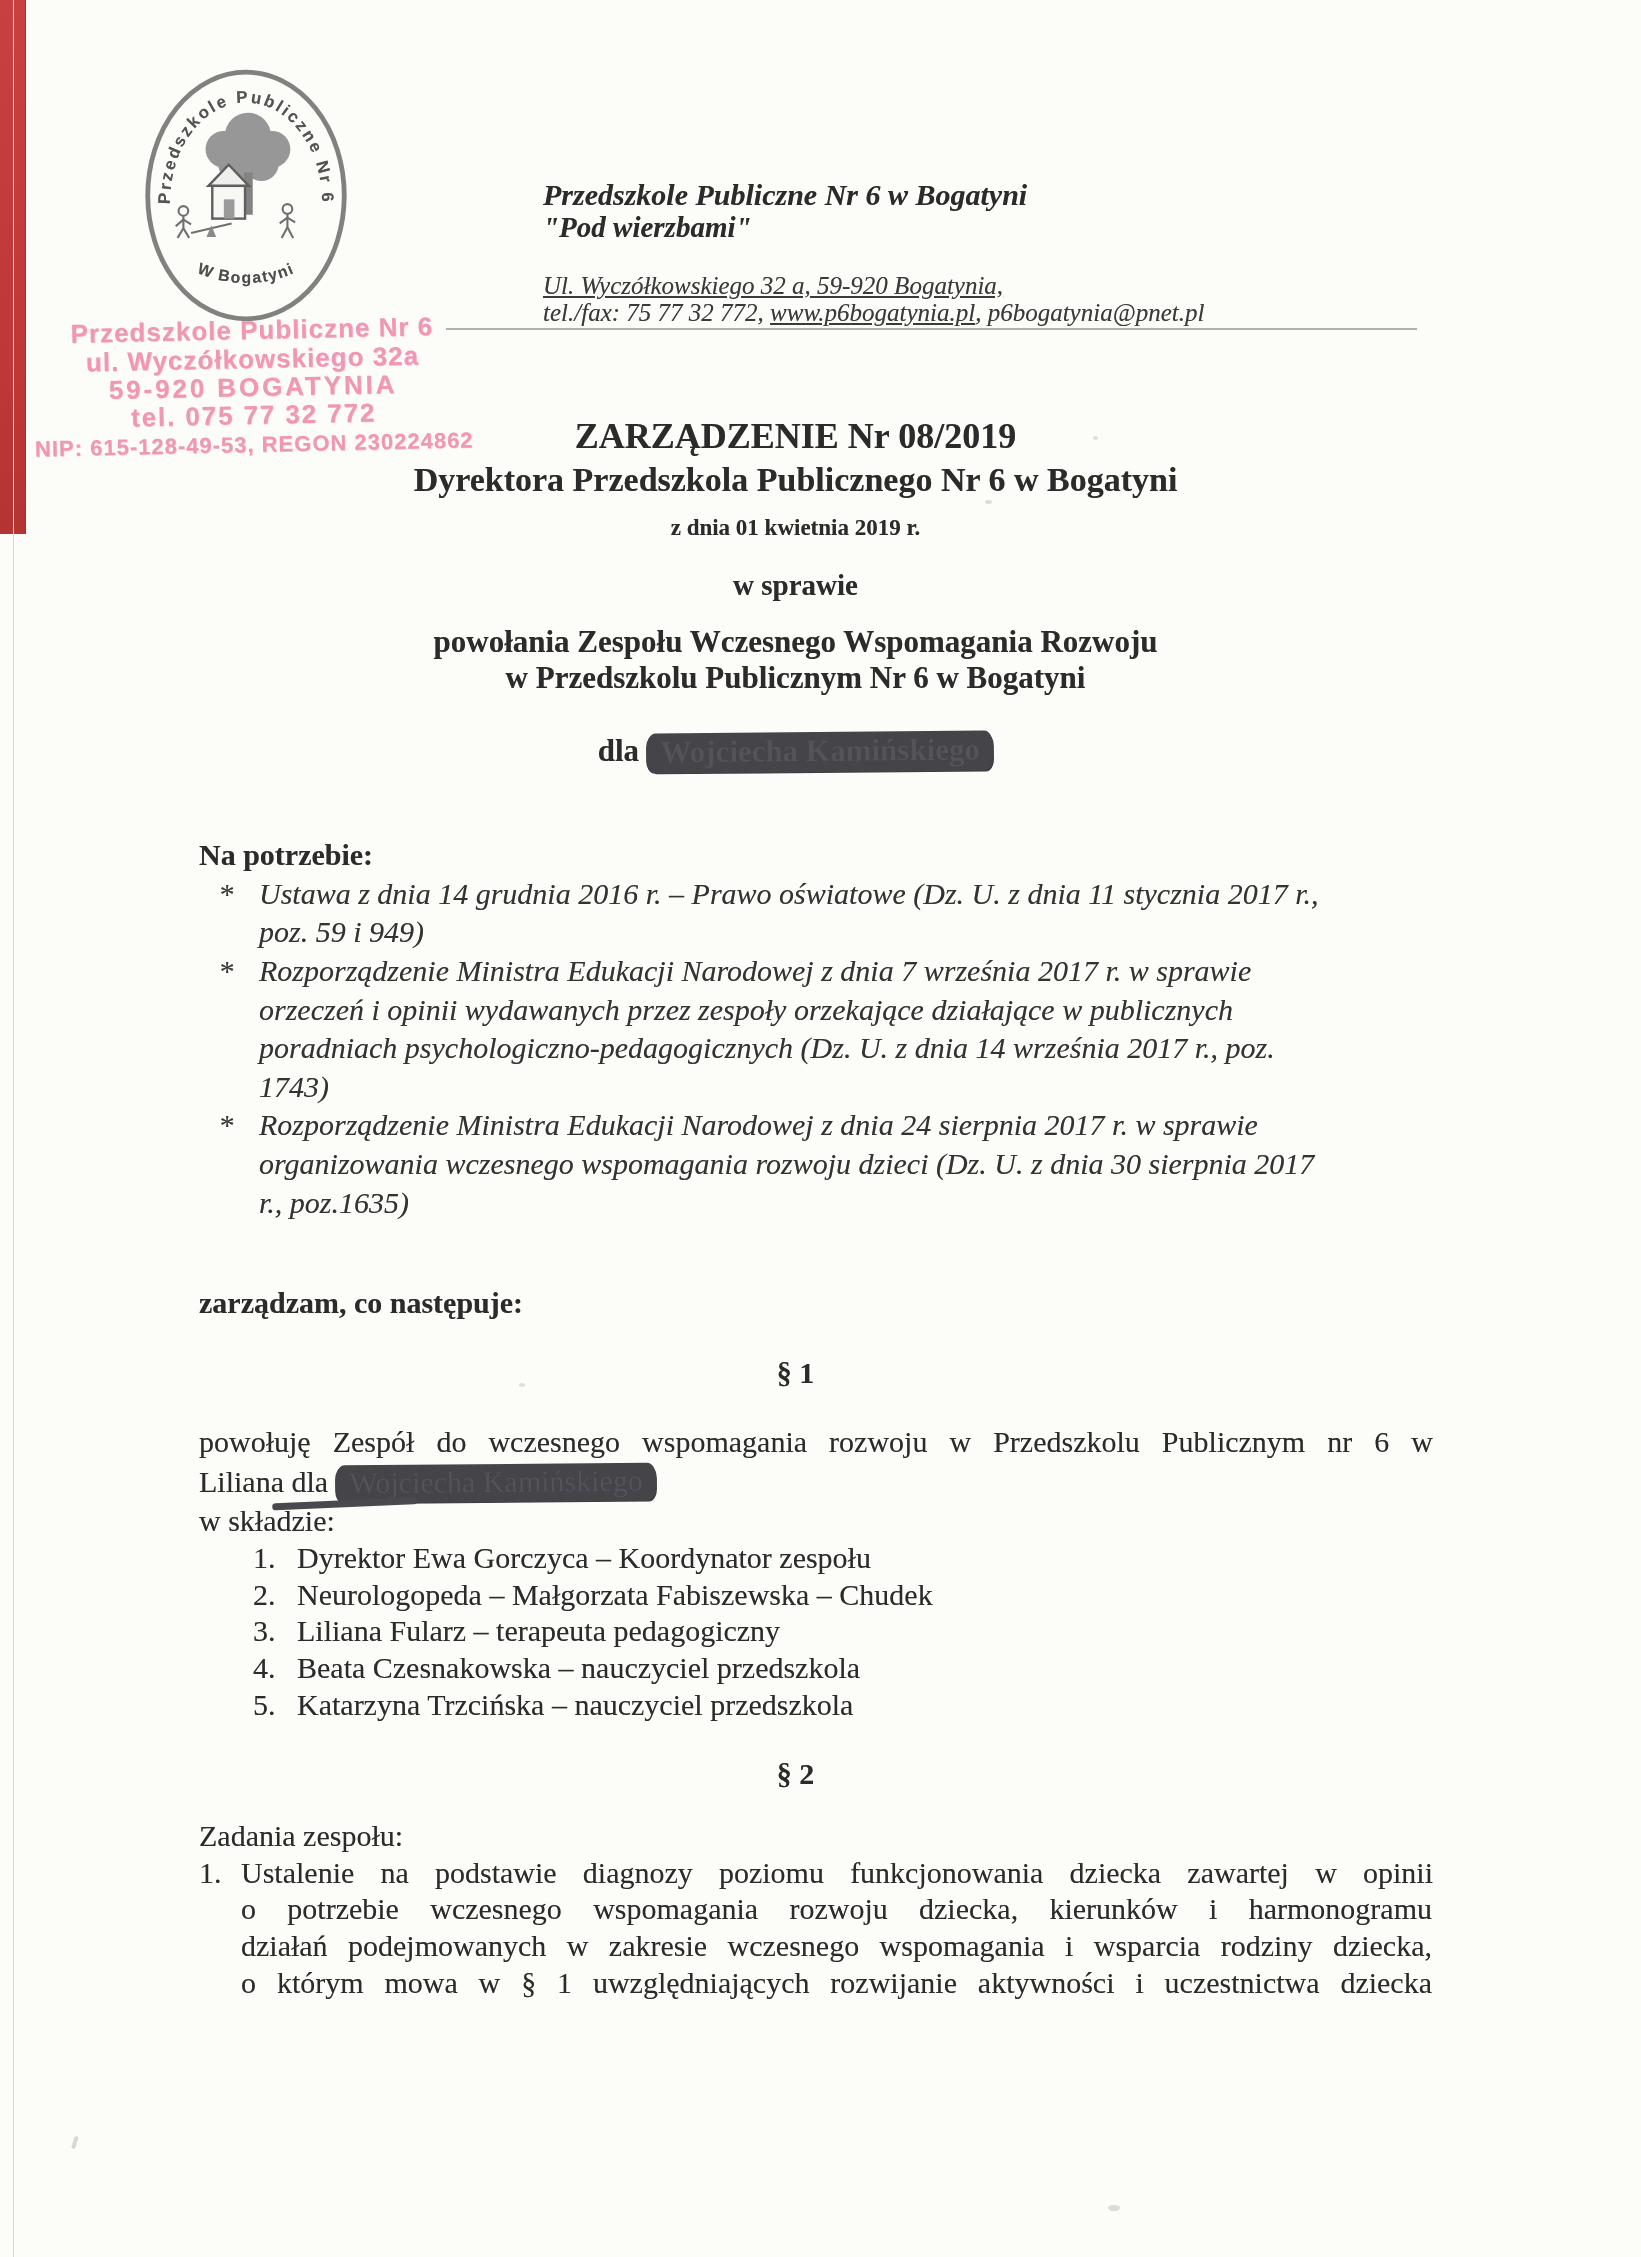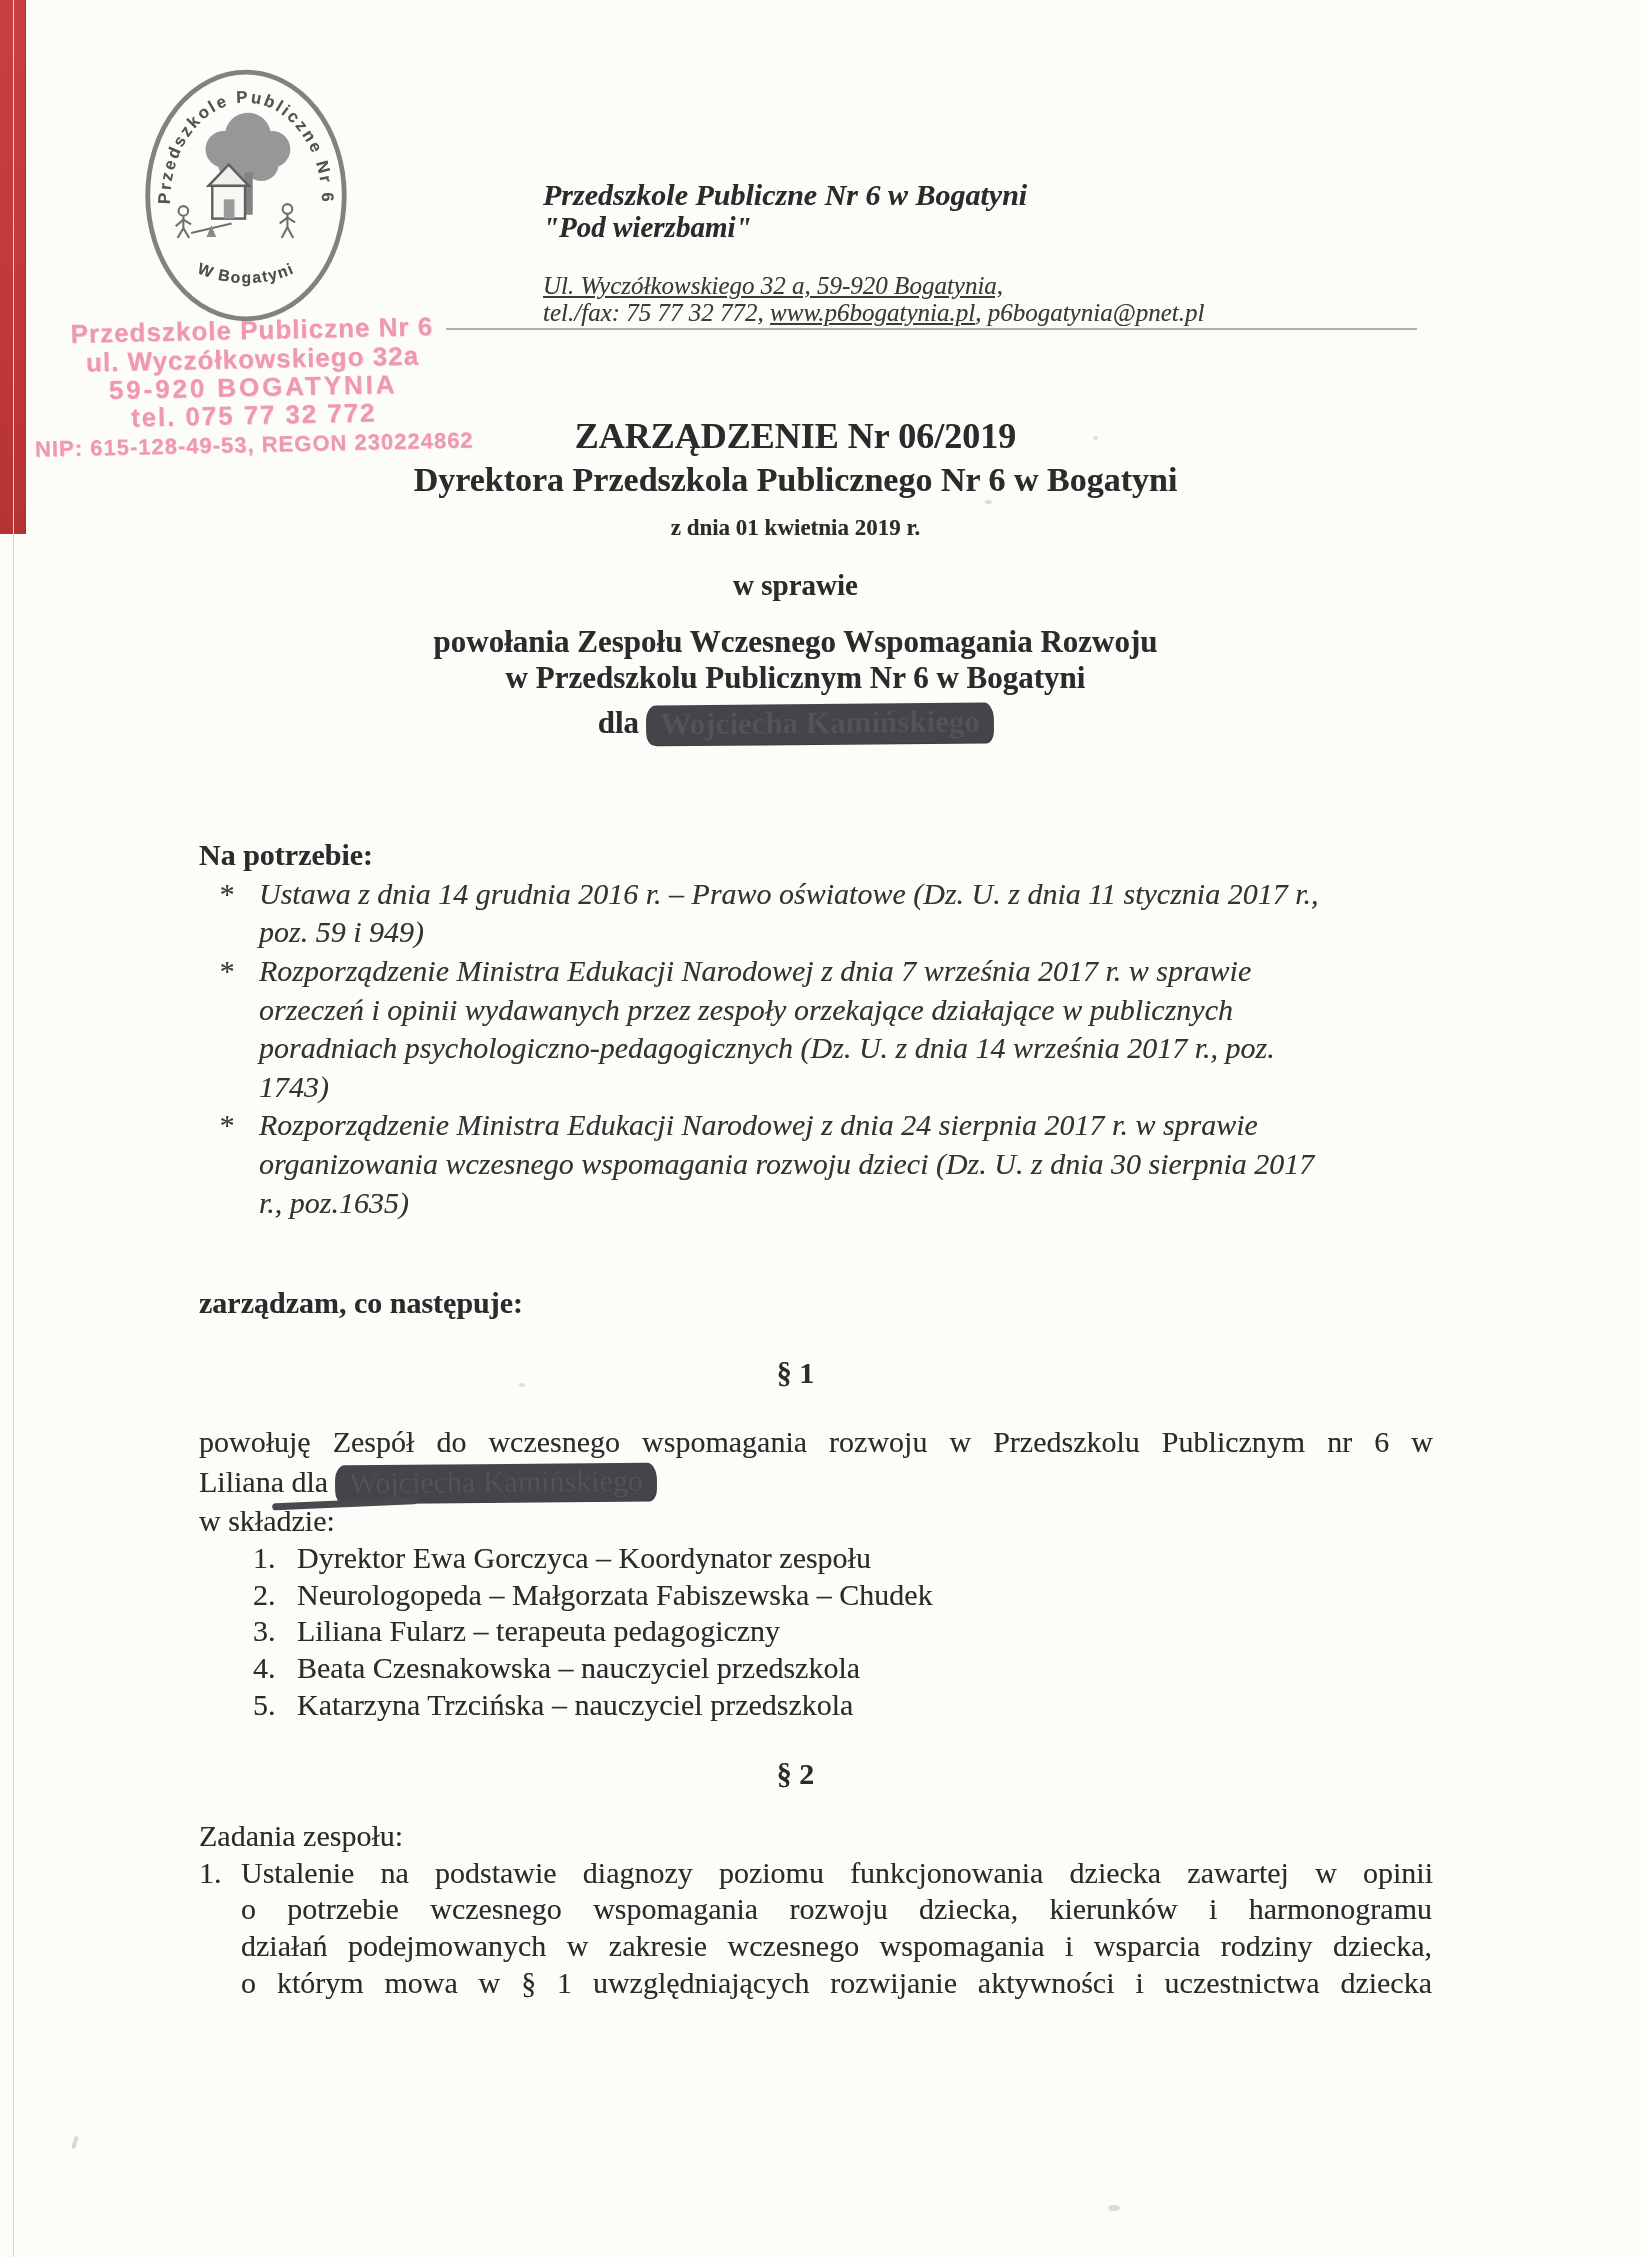--- a/index.html
+++ b/index.html
@@ -135,27 +135,27 @@
   <div class="divider" style="left:446px;top:328px;width:971px;"></div>
 
   <div class="stamp">
     <div class="s1">Przedszkole Publiczne Nr 6</div>
     <div class="s2">ul. Wyczółkowskiego 32a</div>
     <div class="s3">59-920 BOGATYNIA</div>
     <div class="s4">tel. 075 77 32 772</div>
     <div class="s5">NIP: 615-128-49-53, REGON 230224862</div>
   </div>
 
-  <div class="centered t1" style="top:415px;">ZARZĄDZENIE Nr 06/2019</div>
+  <div class="centered t1" style="top:415px;">ZARZĄDZENIE Nr 08/2019</div>
   <div class="centered t2" style="top:461px;">Dyrektora Przedszkola Publicznego Nr 6 w Bogatyni</div>
   <div class="centered t3" style="top:515px;">z dnia 01 kwietnia 2019 r.</div>
   <div class="centered t4" style="top:569px;">w sprawie</div>
   <div class="centered t5" style="top:624px;">powołania Zespołu Wczesnego Wspomagania Rozwoju</div>
   <div class="centered t5" style="top:660px;">w Przedszkolu Publicznym Nr 6 w Bogatyni</div>
-  <div class="centered t5" style="top:704px;">
+  <div class="centered t5" style="top:732px;">
     <span>dla</span>
     <span class="redact">Wojciecha Kamińskiego</span>
   </div>
 
   <div class="abs body-bold" style="left:199px;top:838px;">Na potrzebie:</div>
 
   <div class="row" style="top:877px;">
     <span class="marker">*</span>
     <span class="btxt">Ustawa z dnia 14 grudnia 2016 r. – Prawo oświatowe (Dz. U. z dnia 11 stycznia 2017 r.,</span>
   </div>

